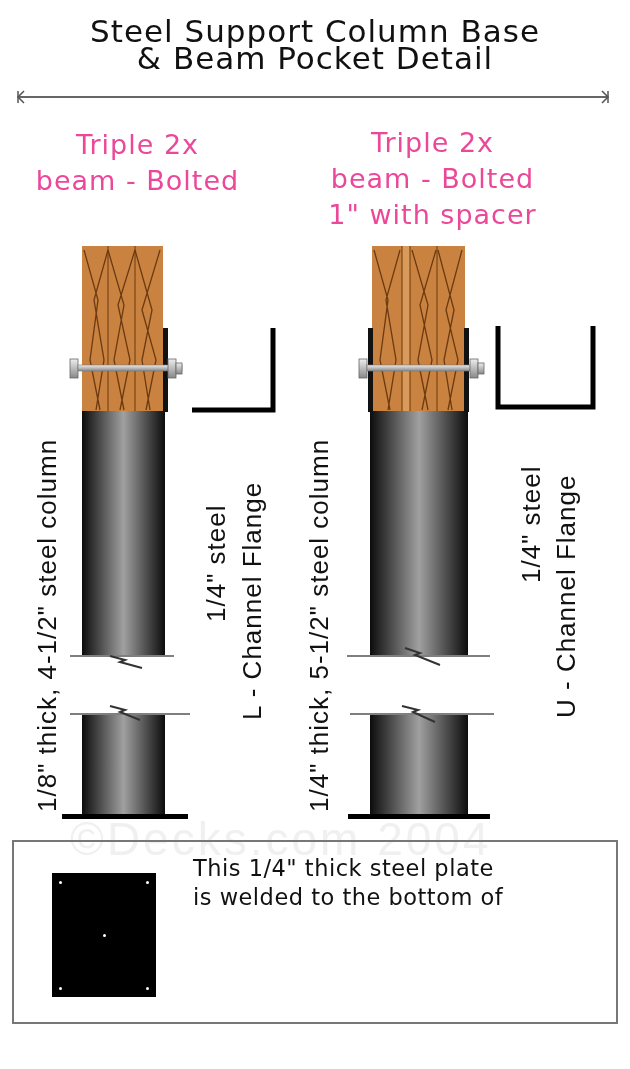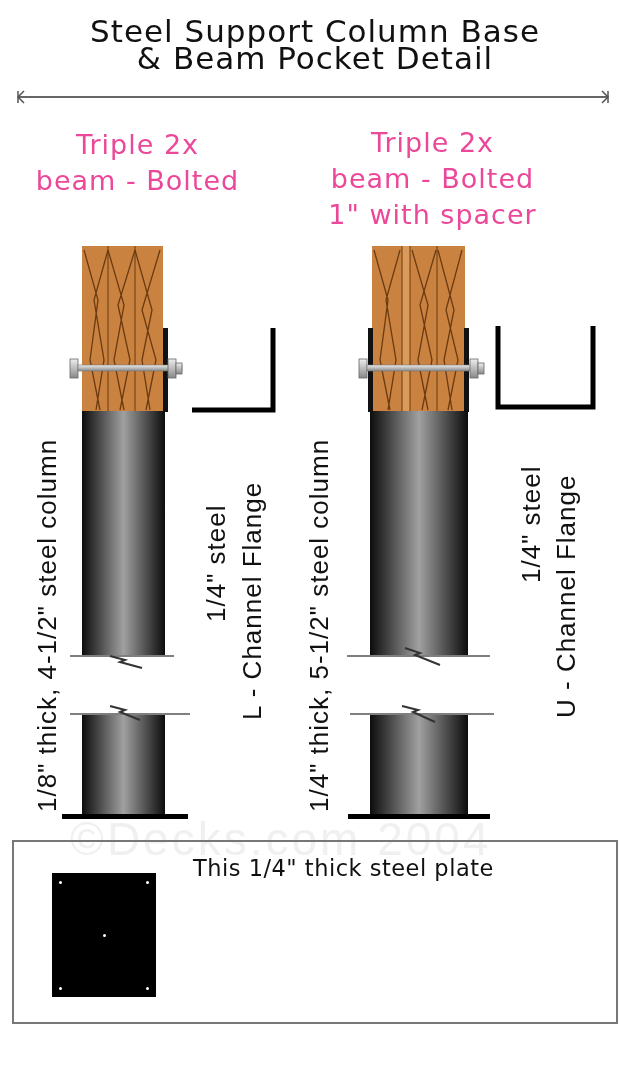--- a/index.html
+++ b/index.html
@@ -123,15 +123,16 @@
 <div class="abs notebox"></div>
 <div class="abs plate">
   <span class="hole" style="left:7px;top:8px;"></span>
   <span class="hole" style="left:94px;top:8px;"></span>
   <span class="hole" style="left:51px;top:61px;"></span>
   <span class="hole" style="left:7px;top:114px;"></span>
   <span class="hole" style="left:94px;top:114px;"></span>
 </div>
 <div class="abs notetext">
   <div>This 1/4" thick steel plate</div>
+  <div>is welded to the bottom of</div>
 </div>
 
 <div class="abs copyright">©Decks.com</div>
 
 </body></html>

